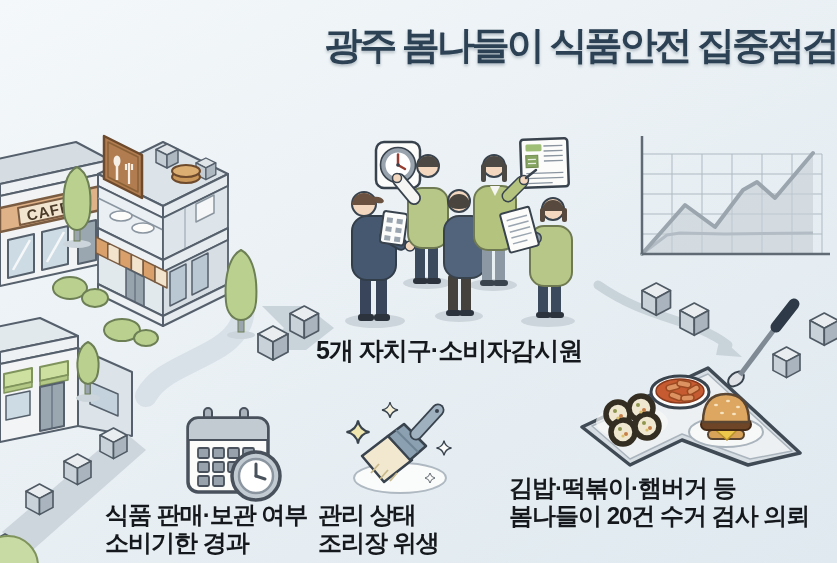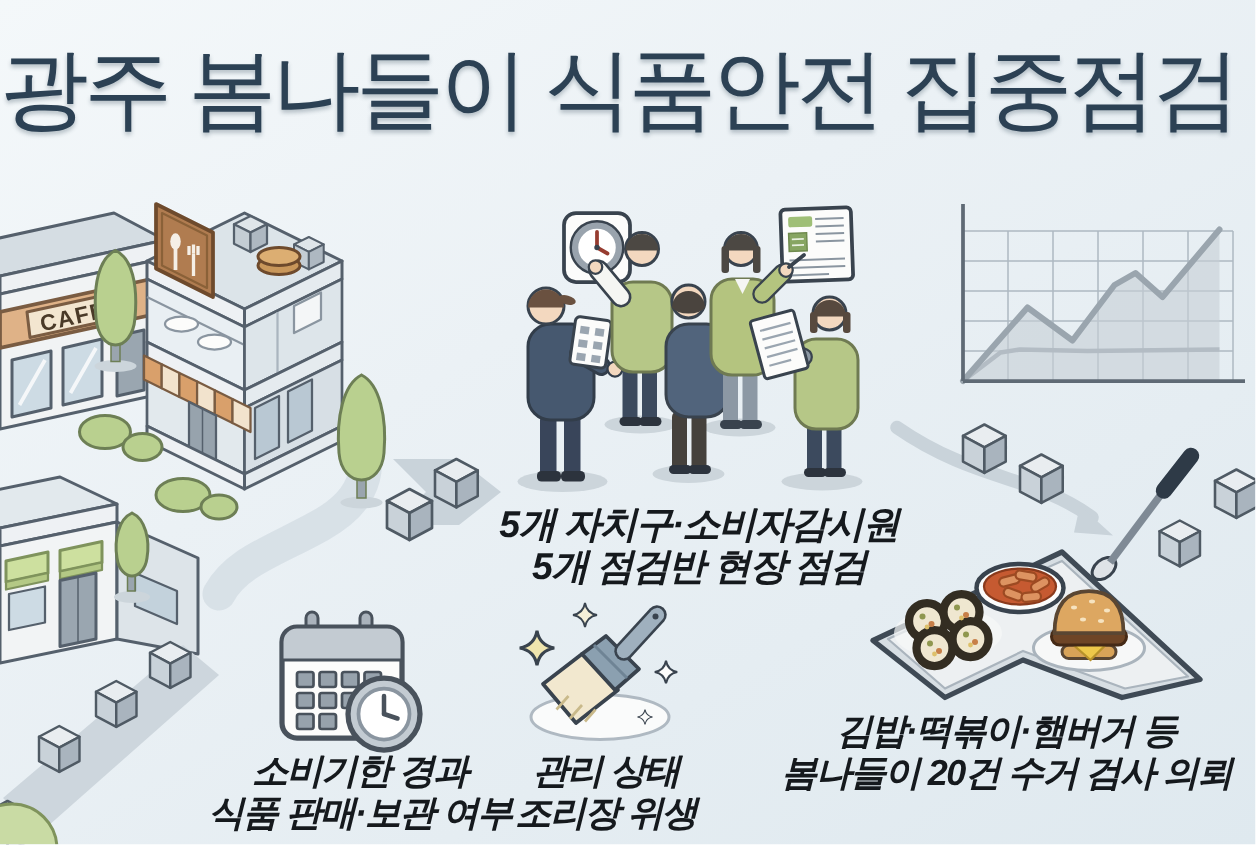--- a/index.html
+++ b/index.html
@@ -2,27 +2,27 @@
 <html><head>
 <meta charset="utf-8">
 <style>
   html,body{margin:0;padding:0;}
   #canvas{
     position:relative;width:837px;height:563px;overflow:hidden;
     background:linear-gradient(150deg,#f4f8fa 0%,#ebf1f5 40%,#dfe9ef 100%);
     font-family:"Liberation Sans","DejaVu Sans",sans-serif;
   }
   .title{
-    position:absolute;top:20px;left:0;width:837px;text-align:left;
-    font-size:59px;font-weight:400;letter-spacing:-3px;white-space:nowrap;
+    position:absolute;top:20px;left:0;width:837px;text-align:right;
+    font-size:38px;font-weight:700;letter-spacing:-3px;white-space:nowrap;
     color:#2c4154;text-shadow:0 2px 3px rgba(44,65,84,.30);
   }
   .caption{
-    position:absolute;text-align:center;color:#15191d;font-weight:800;
-    letter-spacing:-1px;line-height:28px;font-style:italic;
+    position:absolute;text-align:left;color:#15191d;font-weight:800;
+    letter-spacing:-1px;line-height:28px;
   }
   .cap-lg{font-size:25px;}
   .cap-md{font-size:24px;}
   .abs{position:absolute;}
   svg{display:block;}
 </style>
 </head>
 <body>
 
 <div id="canvas">
@@ -420,26 +420,25 @@
     <line x1="78" y1="48" x2="100" y2="24" stroke="#9fb0be" stroke-width="9.5" stroke-linecap="round"></line>
     <circle cx="99" cy="25" r="2" fill="#39434e"></circle>
     <use href="#spark" transform="translate(20,46) scale(1.15)" fill="#efe5ae" stroke="#39434e" stroke-width="1.8"></use>
     <use href="#spark" transform="translate(52,24) scale(0.8)" fill="#f6f0d8" stroke="#39434e" stroke-width="1.6"></use>
     <use href="#spark" transform="translate(106,62) scale(0.75)" fill="#fdfdfc" stroke="#39434e" stroke-width="1.8"></use>
     <use href="#spark" transform="translate(92,92) scale(0.5)" fill="#fdfdfc" stroke="#39434e" stroke-width="1.5"></use>
   </svg>
 
   <div class="caption cap-lg" style="left:316px;top:336px;width:300px">
     <div>5개 자치구·소비자감시원</div>
-    <div>5개 점검반 현장 점검</div>
   </div>
 
   <div class="caption cap-md" style="left:105px;top:501px;width:270px">
+    <div>식품 판매·보관 여부</div>
     <div>소비기한 경과</div>
-    <div>식품 판매·보관 여부</div>
   </div>
 
   <div class="caption cap-md" style="left:318px;top:501px;width:172px">
     <div>관리 상태</div>
     <div>조리장 위생</div>
   </div>
 
   <div class="caption cap-md" style="left:509px;top:474px;width:324px">
     <div>김밥·떡볶이·햄버거 등</div>
     <div>봄나들이 20건 수거 검사 의뢰</div>

